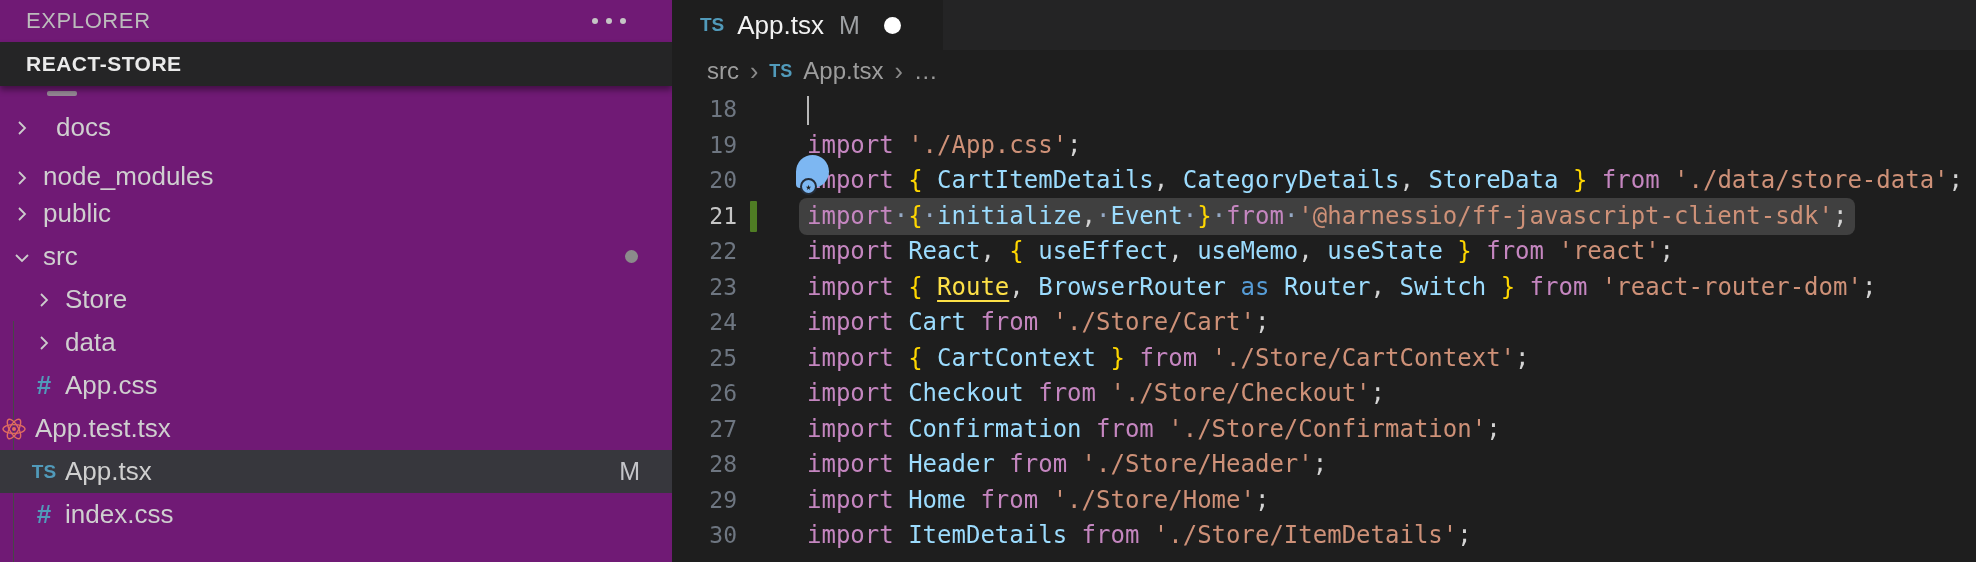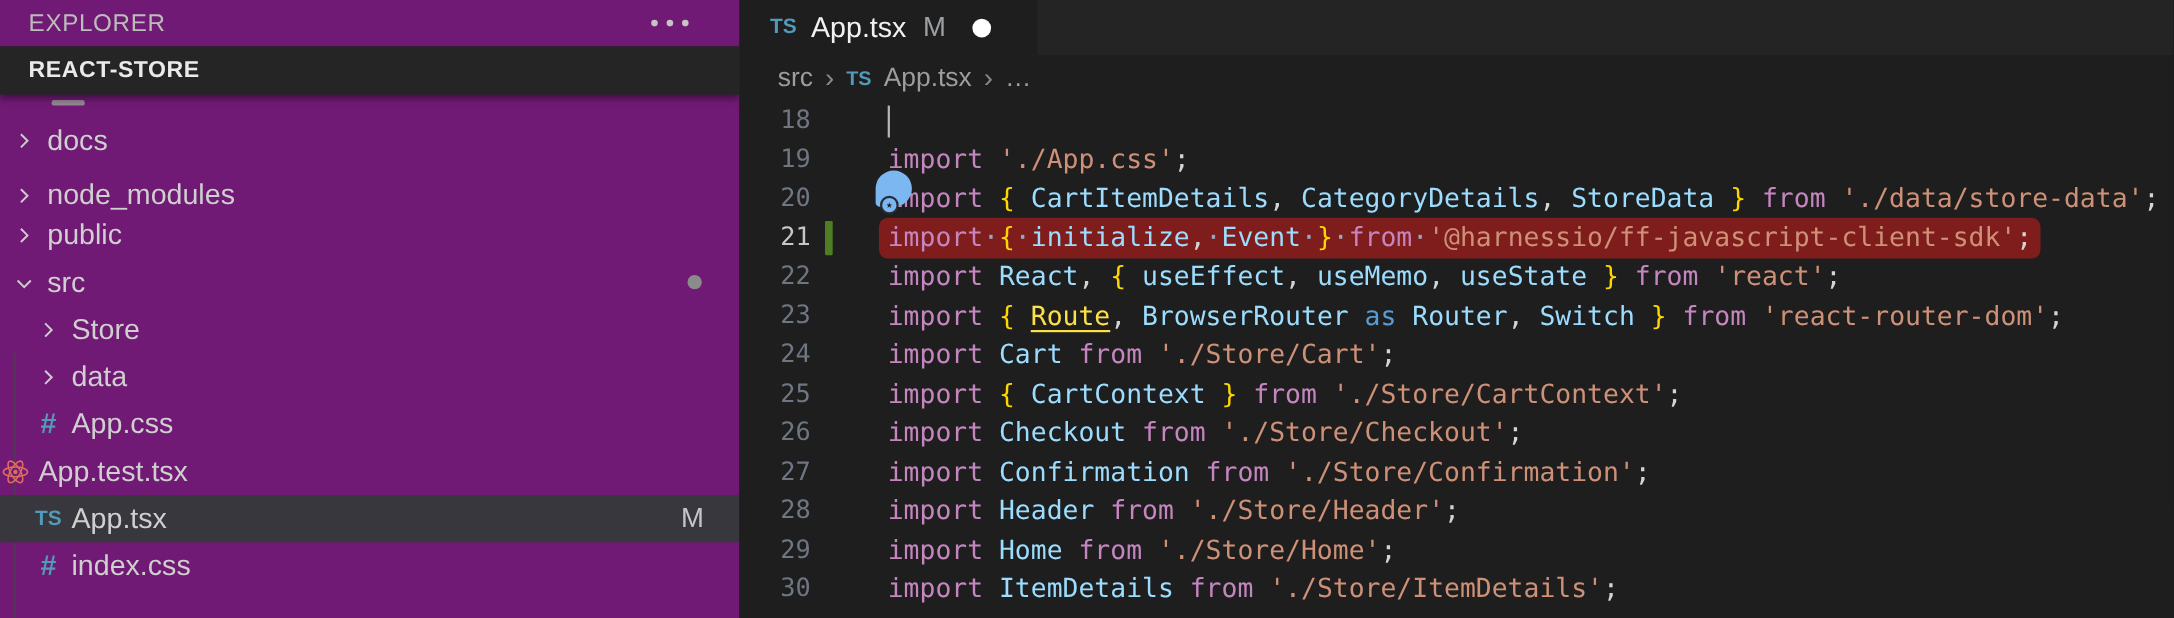--- a/index.html
+++ b/index.html
@@ -43,21 +43,21 @@
   .bc-item{cursor:pointer}
 
   .code{flex:1;position:relative;font-family:"DejaVu Sans Mono",monospace;font-size:24px;overflow:hidden}
   .cl{height:35.5px;position:relative}
   .lnbox{position:absolute;left:0;top:0;width:65px;text-align:right;font-size:23px;color:#6e7681;line-height:35.5px}
   .lnbox.active{color:#c6c6c6}
   .cc{position:absolute;left:135px;top:0;right:0;white-space:pre;line-height:35.5px}
   .tk-k{color:#c586c0}.tk-b{color:#569cd6}.tk-i{color:#9cdcfe}.tk-s{color:#ce9178}
   .tk-p{color:#d4d4d4}.tk-y{color:#ffd700}.tk-w{color:#95a9c5}
   .tk-l{color:#fde047;text-decoration:underline;text-underline-offset:5px;text-decoration-thickness:2px}
-  .selpill{background:#7f1d1d;border-radius:8px;padding:4px 8px 5px;margin-left:-8px}
+  .selpill{background:#404040;border-radius:8px;padding:4px 8px 5px;margin-left:-8px}
   .gitbar{position:absolute;left:78px;top:2px;bottom:2px;width:7px;background:#4f7d24;border-radius:1px}
   .caret{display:inline-block;width:0;border-left:2px solid #b8b8b8;height:29px;vertical-align:middle}
   .balloon{position:absolute;left:124px;top:-8px;width:33px;height:33px;background:#7db7f2;
            border-radius:50% 50% 50% 12%;z-index:3}
   .balloon .b2{position:absolute;left:4px;top:23px;width:17px;height:17px;background:#7db7f2;border-radius:50%;
            border:2px solid #242c38;box-sizing:border-box;display:flex;align-items:center;justify-content:center;
            font-size:10px;color:#1e1e1e;line-height:1}
   svg.chev{display:block}
 </style>
 </head>
@@ -74,21 +74,21 @@
           <i></i>
         </span>
     </div>
     <div class="section">
       <span>REACT-STORE</span>
     </div>
     <div class="tree">
       <div class="sliver"></div>
       <div class="guide"></div>
       <div class="rows" id="tree-rows">
-          <div class="row" style="padding-left: 8px;">
+          <div class="row" style="padding-left: 8px; gap: 13px;">
             <span class="ticon">
               <svg class="chev" width="22" height="22" viewBox="0 0 22 22">
                 <polyline points="8,5 14,11 8,17" fill="none" stroke="#cccccc" stroke-width="1.8"></polyline>
               </svg>
             </span>
             <span class="label">docs</span>
           </div>
           <div class="row" style="padding-left: 8px; align-items: flex-end;">
             <span class="ticon">
               <svg class="chev" width="22" height="22" viewBox="0 0 22 22">

